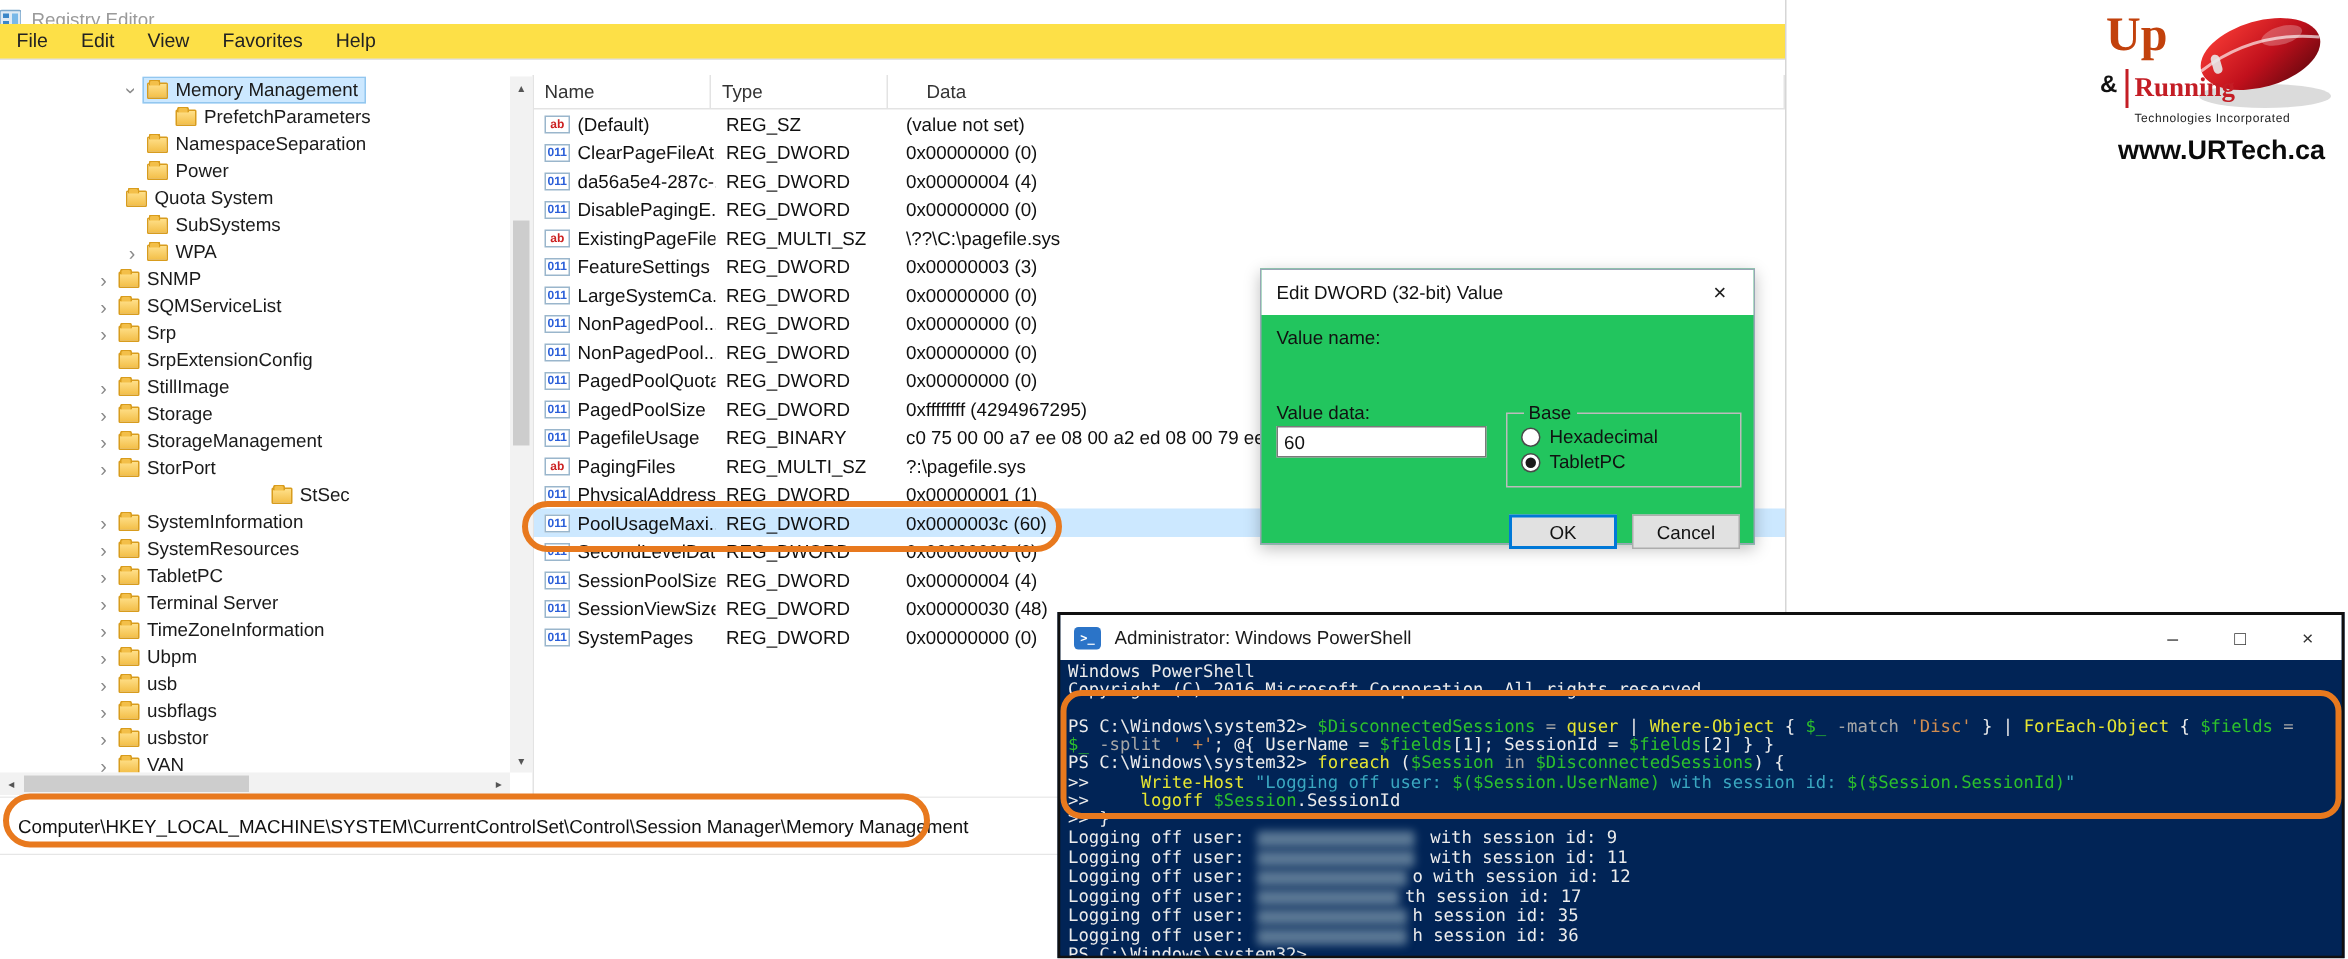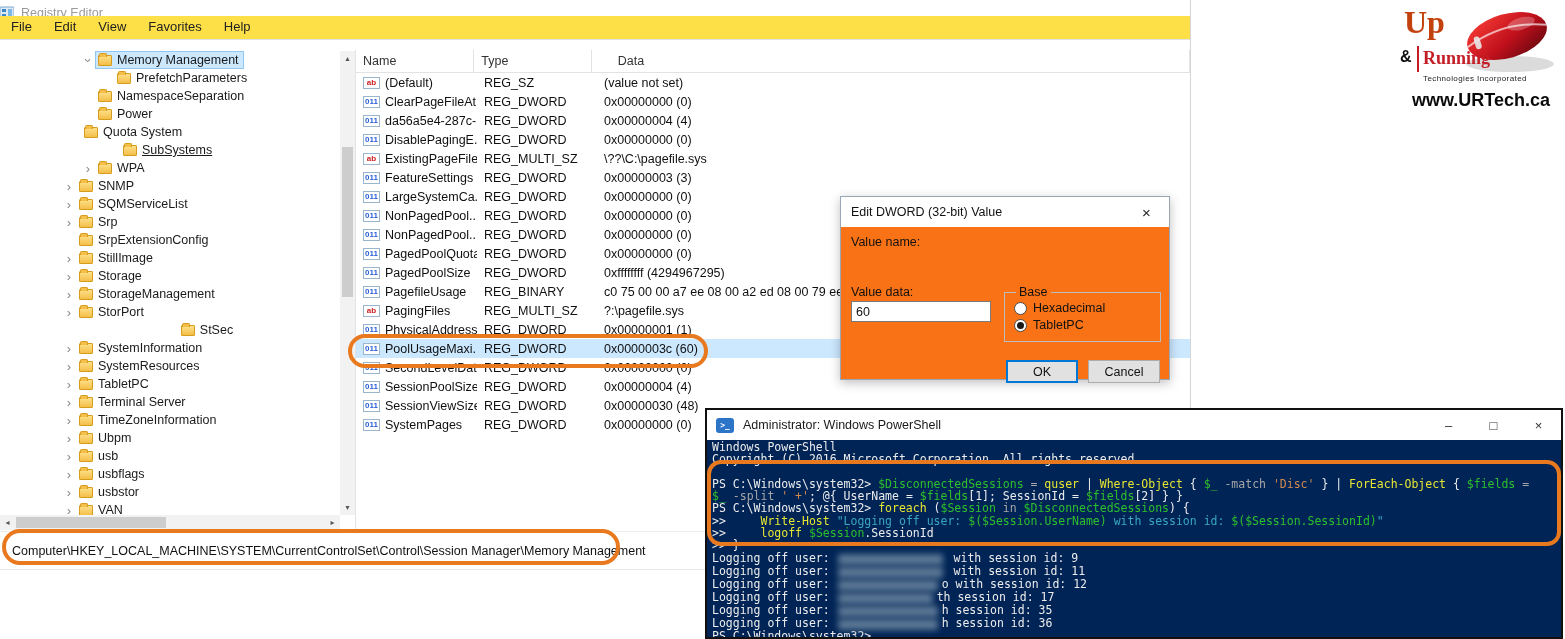--- a/index.html
+++ b/index.html
@@ -42,21 +42,21 @@
   .lc.type{width:120px;flex:none}
   .lc.data{flex:1}
   .vicon{flex:none;width:17px;height:12px;margin-right:5px;border:1px solid #9ab6cc;background:#fff;display:inline-flex;align-items:center;justify-content:center;font-weight:bold;font-size:8px;line-height:1}
   .vicon.ab{color:#cc2222}
   .vicon.bin{color:#2b5fd9}
 
   
   #statusbar{position:absolute;left:0;top:531px;width:1190px;height:38px;display:flex;align-items:center;padding-left:12px;font-size:12.5px;color:#111;background:#fff;border-top:1px solid #ececec}
 
   
-  #dialog{position:absolute;left:840px;top:196px;width:330px;height:184px;background:#f97316;border:1px solid #98a6b5;box-shadow:0 3px 10px rgba(0,0,0,.25)}
+  #dialog{position:absolute;left:840px;top:179px;width:330px;height:184px;background:#22c55e;border:1px solid #98a6b5;box-shadow:0 3px 10px rgba(0,0,0,.25)}
   .dlg-title{position:absolute;left:0;top:0;width:100%;height:30px;background:#fff;display:flex;align-items:center;font-size:12.5px;color:#111;padding-left:10px}
   .dlg-close{position:absolute;right:0;top:0;width:45px;height:30px;display:flex;align-items:center;justify-content:center;font-size:15px;color:#222}
   .dlg-body{position:absolute;left:0;top:30px;width:100%;height:166px}
   .dlg-lbl{position:absolute;font-size:12.5px;color:#111}
   .dlg-input{position:absolute;border:1px solid #7a7a7a;background:#fff;font-size:12.5px;font-family:"Liberation Sans",sans-serif;padding:0 4px;color:#111}
   #base-group{position:absolute;left:163px;top:58px;width:157px;height:57px;border:1px solid #bcbcbc;padding:2px 0 0 9px}
   #base-group legend{font-size:12.5px;padding:0 3px;margin-left:2px;color:#111}
   .radio-row{display:flex;align-items:center;gap:6px;font-size:12.5px;color:#111;margin-bottom:3px}
   .rb{width:13px;height:13px;border:1px solid #4a4a4a;border-radius:50%;background:#fff;flex:none}
   .rb.checked::after{content:"";display:block;width:7px;height:7px;margin:2px;border-radius:50%;background:#1a1a1a}
@@ -151,21 +151,21 @@
             <span class="tlabel">Power</span>
           </span>
         </div>
         <div class="titem" style="padding-left: 67px;">
           <span class="tarrow"></span>
           <span class="tcore">
             <span class="tfolder"></span>
             <span class="tlabel">Quota System</span>
           </span>
         </div>
-        <div class="titem" style="padding-left: 106px; text-decoration: underline;">
+        <div class="titem" style="padding-left: 81px;">
           <span class="tarrow"></span>
           <span class="tcore">
             <span class="tfolder"></span>
             <span class="tlabel">SubSystems</span>
           </span>
         </div>
         <div class="titem" style="padding-left: 81px;">
           <span class="tarrow">›</span>
           <span class="tcore">
             <span class="tfolder"></span>

